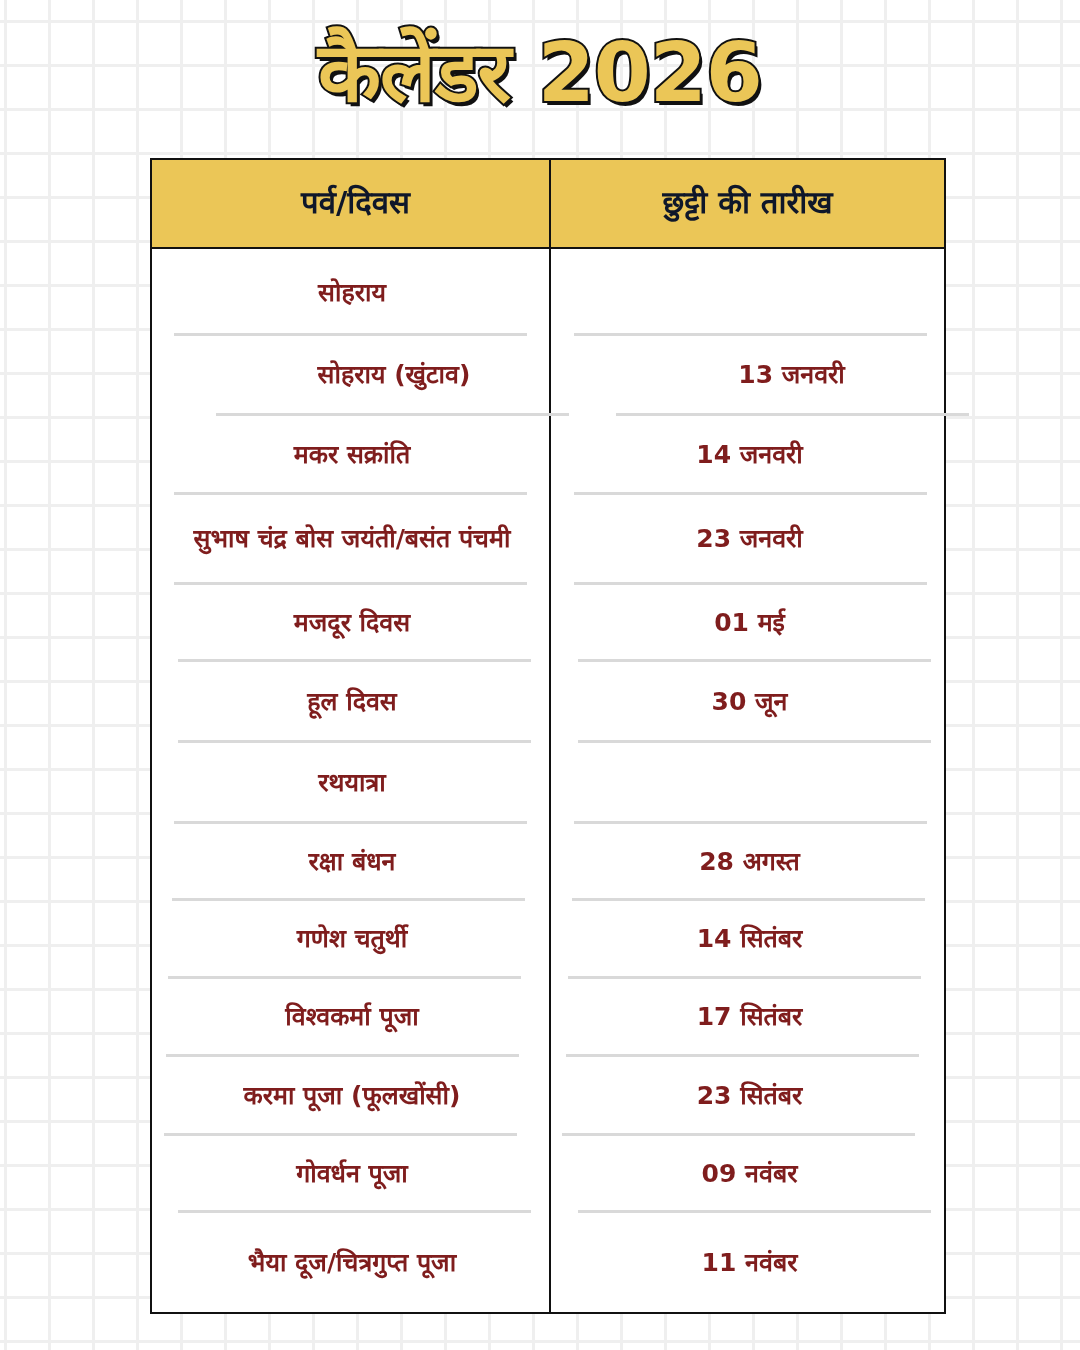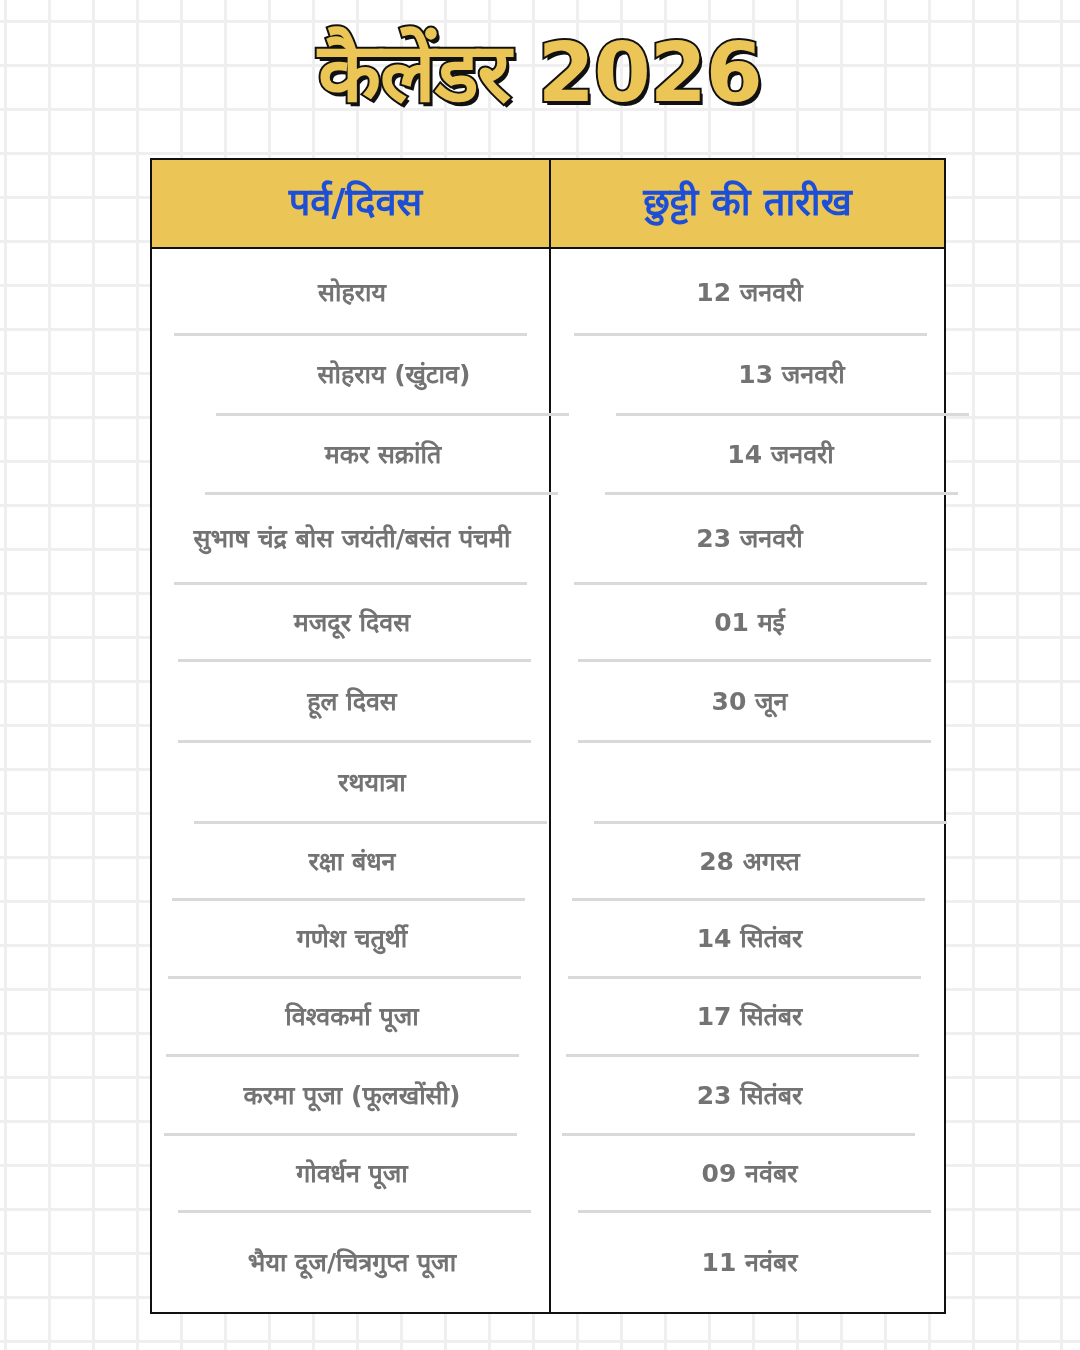--- a/index.html
+++ b/index.html
@@ -29,60 +29,59 @@
   }
   .col-divider {
     position: absolute; left: 397px; top: 0; bottom: 0; width: 2px; background: #111;
   }
   .thead {
     position: absolute; left: 0; top: 0; width: 100%; height: 89px;
     background: #EBC657; border-bottom: 2px solid #111; box-sizing: border-box;
   }
   .th {
     position: absolute; top: 0; height: 87px; line-height: 84px; text-align: center;
-    font-weight: bold; font-size: 38px; color: #1d4ed8;
+    font-weight: bold; font-size: 31px; color: #0f172a;
   }
   .th.c1 { left: 0; width: 397px; padding-left: 10px; box-sizing: border-box; }
   .th.c2 { left: 399px; width: 393px; }
   .row { position: absolute; left: 0; width: 100%; }
   .cell {
     position: absolute; top: 0; height: 100%; display: flex; align-items: center;
     justify-content: center; text-align: center;
-    font-weight: bold; font-size: 25px; line-height: 32px; color: #737373;
+    font-weight: bold; font-size: 25px; line-height: 32px; color: #7f1d1d;
   }
   .cell.c1 { left: 20px; width: 360px; }
   .cell.c2 { left: 420px; width: 355px; }
   .sep { position: absolute; height: 3px; background: #d9d9d9; }
 </style>
 </head>
 <body>
 
 <div class="title">कैलेंडर 2026</div>
 
 <div class="table">
   <div class="thead">
     <div class="th c1">पर्व/दिवस</div>
     <div class="th c2">छुट्टी की तारीख</div>
   </div>
   <div class="col-divider"></div>
 
   <div id="rows">
       <div class="row" style="top: 90px; height: 85px;">
         <div class="cell c1">सोहराय</div>
-        <div class="cell c2">12 जनवरी</div>
         <div class="sep" style="left: 22px; width: 353px; top: 83px;"></div>
         <div class="sep" style="left: 422px; width: 353px; top: 83px;"></div>
       </div>
       <div class="row" style="top: 175px; height: 80px; margin-left: 42px;">
         <div class="cell c1">सोहराय (खुंटाव)</div>
         <div class="cell c2">13 जनवरी</div>
         <div class="sep" style="left: 22px; width: 353px; top: 78px;"></div>
         <div class="sep" style="left: 422px; width: 353px; top: 78px;"></div>
       </div>
-      <div class="row" style="top: 255px; height: 79px; margin-left: 31px;">
+      <div class="row" style="top: 255px; height: 79px;">
         <div class="cell c1">मकर सक्रांति</div>
         <div class="cell c2">14 जनवरी</div>
         <div class="sep" style="left: 22px; width: 353px; top: 77px;"></div>
         <div class="sep" style="left: 422px; width: 353px; top: 77px;"></div>
       </div>
       <div class="row" style="top: 334px; height: 90px;">
         <div class="cell c1">सुभाष चंद्र बोस जयंती/बसंत पंचमी</div>
         <div class="cell c2">23 जनवरी</div>
         <div class="sep" style="left: 22px; width: 353px; top: 88px;"></div>
         <div class="sep" style="left: 422px; width: 353px; top: 88px;"></div>
@@ -92,21 +91,21 @@
         <div class="cell c2">01 मई</div>
         <div class="sep" style="left: 26px; width: 353px; top: 75px;"></div>
         <div class="sep" style="left: 426px; width: 353px; top: 75px;"></div>
       </div>
       <div class="row" style="top: 501px; height: 81px;">
         <div class="cell c1">हूल दिवस</div>
         <div class="cell c2">30 जून</div>
         <div class="sep" style="left: 26px; width: 353px; top: 79px;"></div>
         <div class="sep" style="left: 426px; width: 353px; top: 79px;"></div>
       </div>
-      <div class="row" style="top: 582px; height: 81px; margin-left: 20px;">
+      <div class="row" style="top: 582px; height: 81px;">
         <div class="cell c1">रथयात्रा</div>
         <div class="sep" style="left: 22px; width: 353px; top: 79px;"></div>
         <div class="sep" style="left: 422px; width: 353px; top: 79px;"></div>
       </div>
       <div class="row" style="top: 663px; height: 77px;">
         <div class="cell c1">रक्षा बंधन</div>
         <div class="cell c2">28 अगस्त</div>
         <div class="sep" style="left: 20px; width: 353px; top: 75px;"></div>
         <div class="sep" style="left: 420px; width: 353px; top: 75px;"></div>
       </div>

